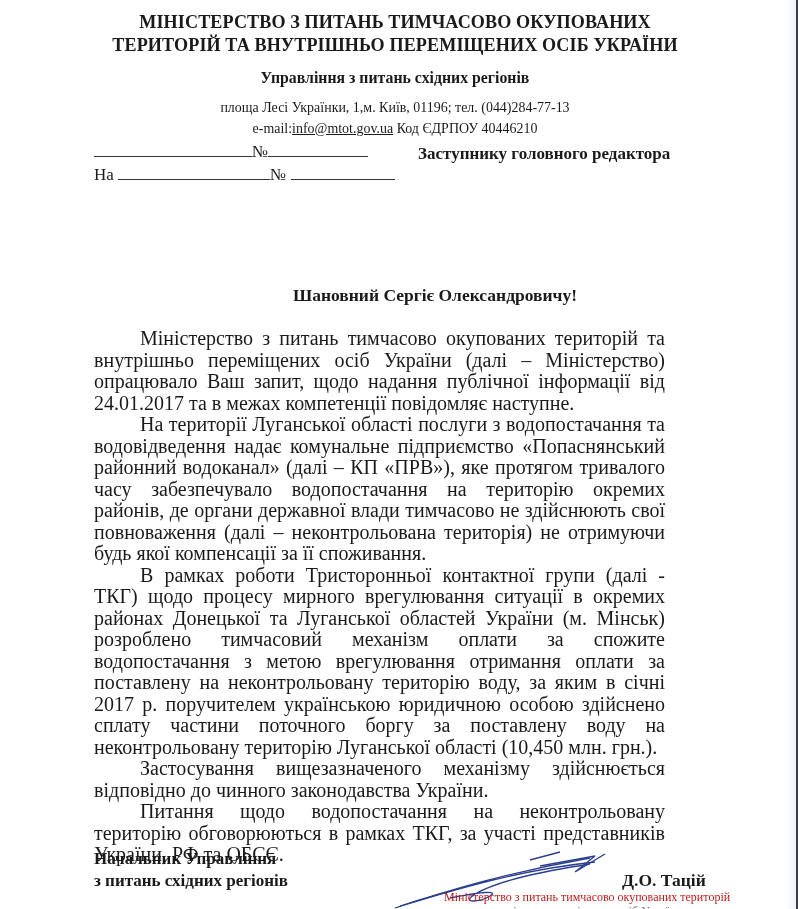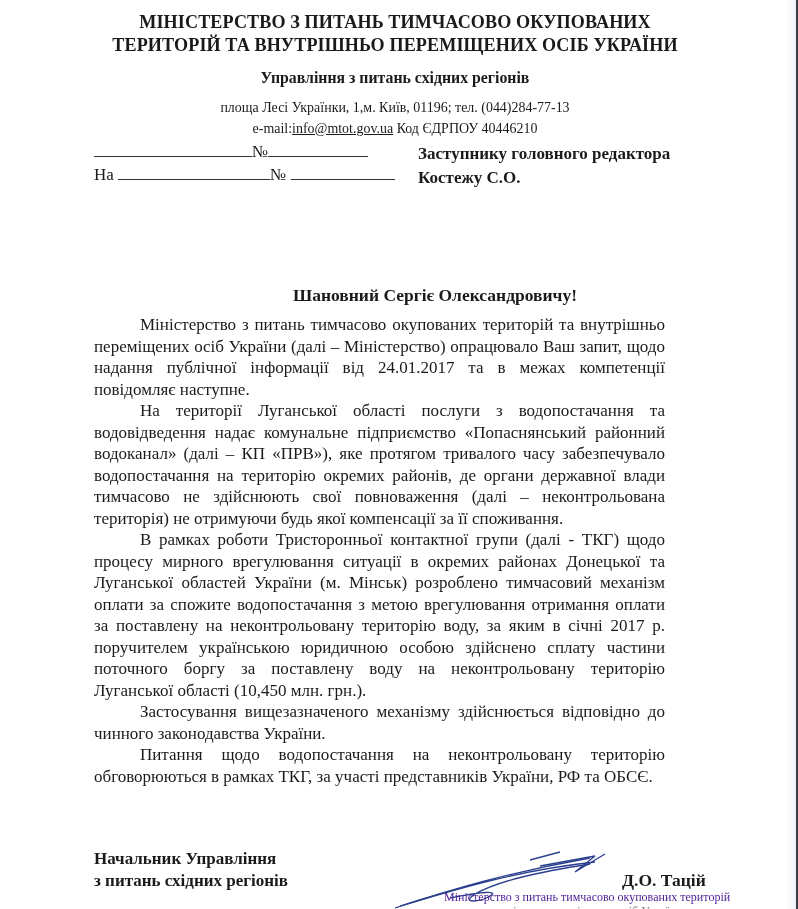--- a/index.html
+++ b/index.html
@@ -25,40 +25,40 @@
     font-weight: bold; font-size: 17px; margin-top: 12px; line-height: 20px;
     transform: scaleX(0.93); transform-origin: center;
   }
   .addr { font-size: 15px; line-height: 21px; margin-top: 9px; transform: scaleX(0.93); transform-origin: center; }
   .addr a { color: #1a1a1a; text-decoration: underline; }
 
   .regline { position: absolute; left: 94px; font-size: 17px; line-height: 20px; white-space: nowrap; }
   .blank { display: inline-block; border-bottom: 1px solid #333; height: 14px; vertical-align: baseline; }
 
   .recipient { position: absolute; left: 418px; top: 142px; font-size: 17px; line-height: 23.5px; }
-  .recipient .b { font-weight: bold; }
+  .recipient .b { font-weight: bold; text-align: center; }
 
   .salutation {
     position: absolute; left: 0; width: 790px; top: 285px; text-align: center;
     font-weight: bold; font-size: 17.5px; padding-left: 40px;
   }
   .body-text {
-    position: absolute; left: 94px; top: 314px; width: 571px;
-    font-size: 17px; line-height: 21.5px; text-align: justify;
+    position: absolute; left: 94px; top: 328px; width: 571px;
+    font-size: 20px; line-height: 21.5px; text-align: justify;
   }
   .body-text p { margin: 0; text-indent: 46px; }
 
   .sign-left {
     position: absolute; left: 94px; top: 848px; font-weight: bold; font-size: 17px; line-height: 22px;
   }
   .sign-name {
     position: absolute; left: 622px; top: 870px; font-weight: bold; font-size: 17.5px;
   }
   .stamp {
-    position: absolute; left: 444px; top: 890px; font-size: 12px; color: #4c1d95; white-space: nowrap;
+    position: absolute; left: 444px; top: 890px; font-size: 12px; color: #b91c1c; white-space: nowrap;
   }
   .stamp2 {
     position: absolute; left: 470px; top: 904px; font-size: 12px; color: #777; white-space: nowrap;
   }
   .signature { position: absolute; left: 390px; top: 850px; }
 </style>
 </head>
 <body>
 
 <div class="edge-shadow"></div>
@@ -78,21 +78,20 @@
   <span class="blank" style="width:158px;"></span><span>№</span><span class="blank" style="width:100px;"></span>
 </div>
 <div class="regline" style="top:165px;font-family:Liberation Serif, serif;">
   <span>На</span>
   <span class="blank" style="width:152px;"></span><span>№</span>
   <span class="blank" style="width:104px;"></span>
 </div>
 
 <div class="recipient">
   <div class="b">Заступнику головного редактора</div>
-  <div class="b">Костежу С.О.</div>
 </div>
 
 <div class="salutation">Шановний Сергіє Олександровичу!</div>
 
 <div class="body-text">
   <p>Міністерство з питань тимчасово окупованих територій та внутрішньо переміщених осіб України (далі – Міністерство) опрацювало Ваш запит, щодо надання публічної інформації від 24.01.2017 та в межах компетенції повідомляє наступне.</p>
   <p>На території Луганської області послуги з водопостачання та водовідведення надає комунальне підприємство «Попаснянський районний водоканал» (далі – КП «ПРВ»), яке протягом тривалого часу забезпечувало водопостачання на територію окремих районів, де органи державної влади тимчасово не здійснюють свої повноваження (далі – неконтрольована територія) не отримуючи будь якої компенсації за її споживання.</p>
   <p>В рамках роботи Тристоронньої контактної групи (далі - ТКГ) щодо процесу мирного врегулювання ситуації в окремих районах Донецької та Луганської областей України (м. Мінськ) розроблено тимчасовий механізм оплати за спожите водопостачання з метою врегулювання отримання оплати за поставлену на неконтрольовану територію воду, за яким в січні 2017 р. поручителем українською юридичною особою здійснено сплату частини поточного боргу за поставлену воду на неконтрольовану територію Луганської області (10,450 млн. грн.).</p>
   <p>Застосування вищезазначеного механізму здійснюється відповідно до чинного законодавства України.</p>
   <p>Питання щодо водопостачання на неконтрольовану територію обговорюються в рамках ТКГ, за участі представників України, РФ та ОБСЄ.</p>

